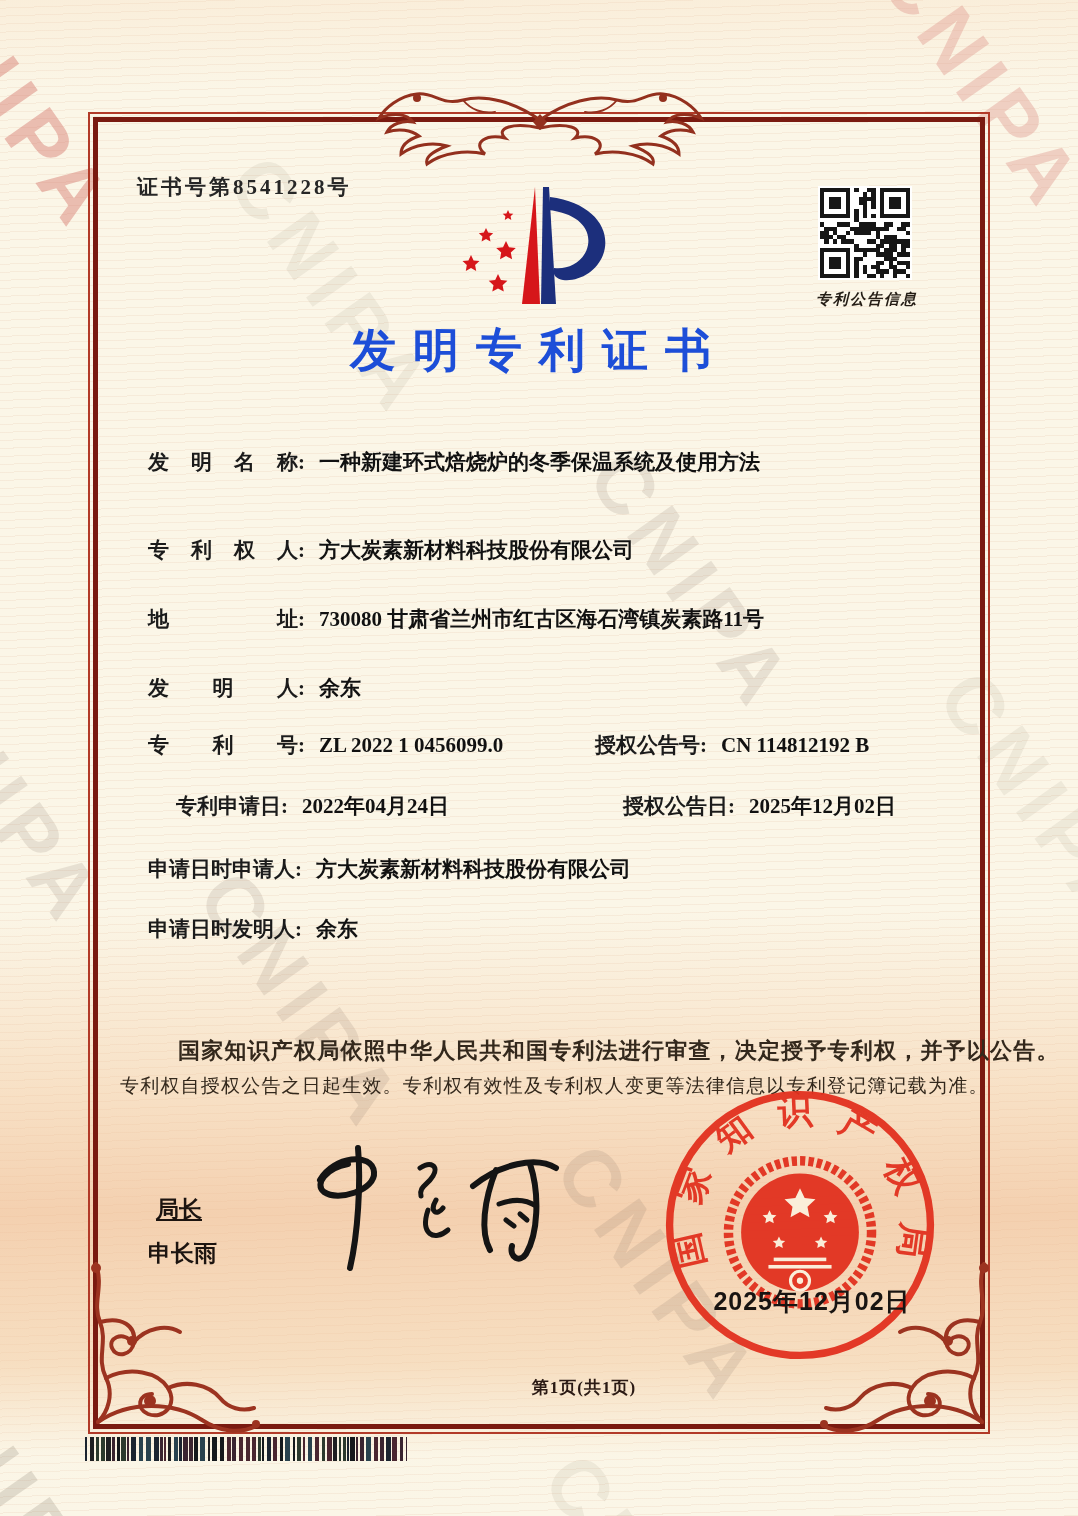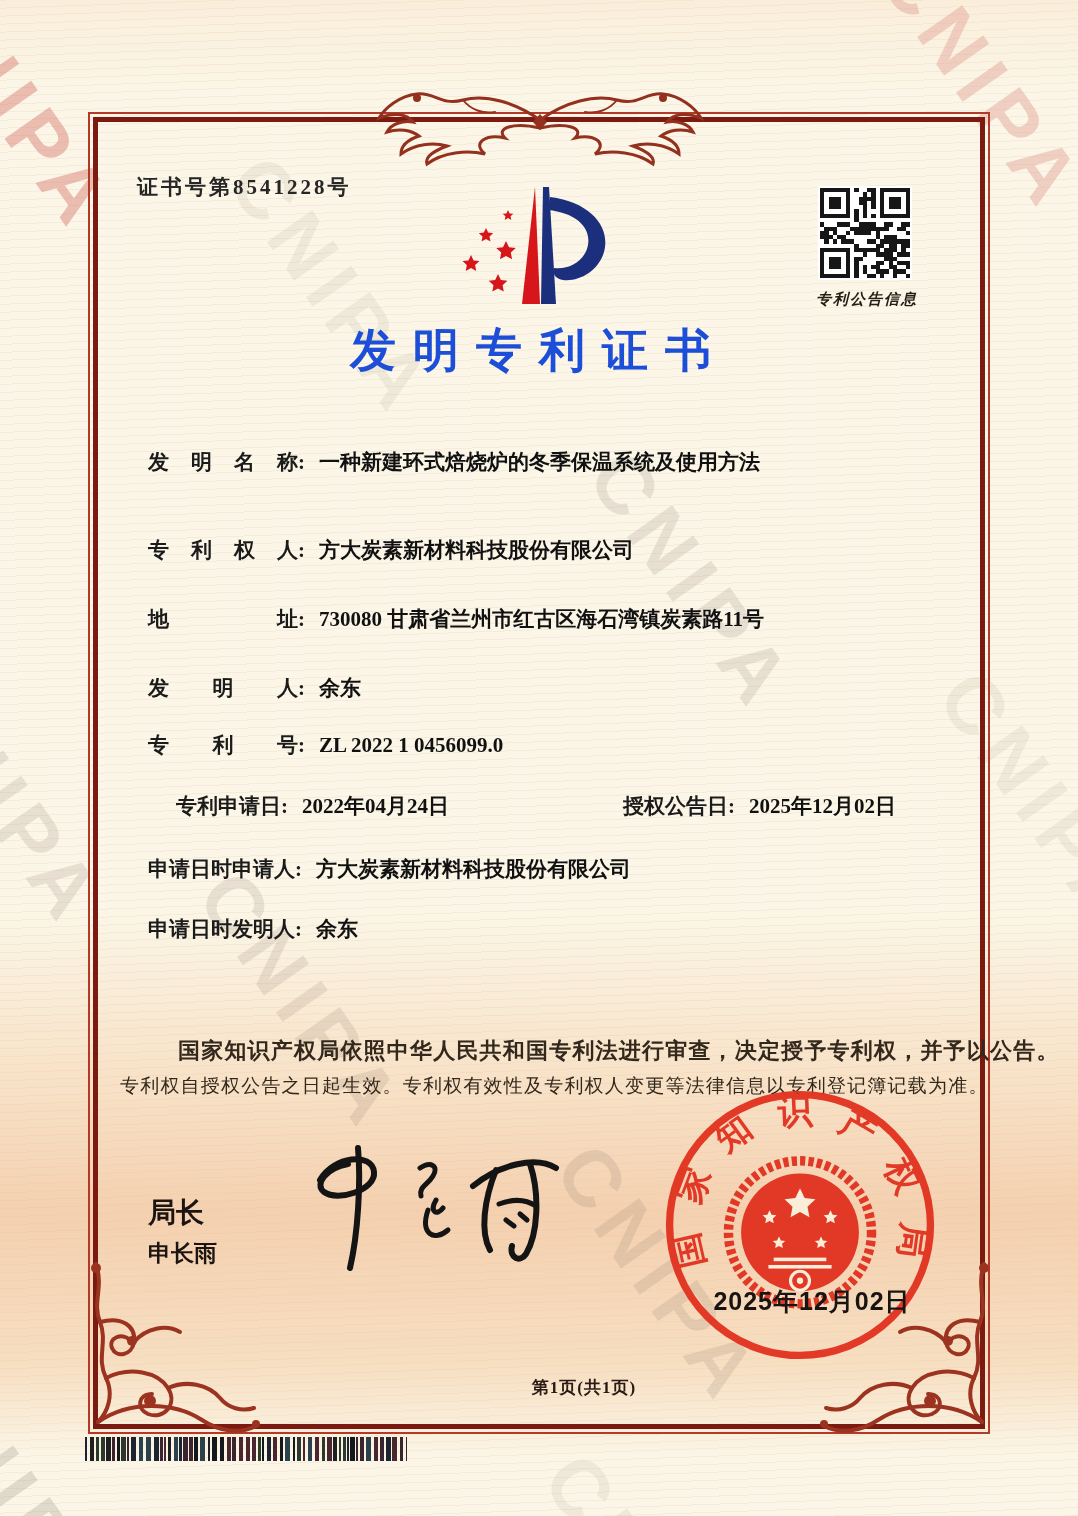--- a/index.html
+++ b/index.html
@@ -48,22 +48,22 @@
   .lbl.stretch{display:inline-block;width:150px;text-align:justify;text-align-last:justify;}
   .colon{font-weight:700;margin-right:14px;}
   .val{font-weight:600;color:#111;}
   .col2{position:absolute;left:595px;top:0;white-space:nowrap;}
   
   .legal1{position:absolute;left:178px;top:1036px;font-size:22px;font-weight:700;
       letter-spacing:1.2px;color:#33281c;}
   .legal2{position:absolute;left:120px;top:1073px;font-size:19px;font-weight:400;
       letter-spacing:1.2px;color:#33281c;}
   
-  .director-title{position:absolute;left:148px;top:1194px;font-size:28px;font-weight:700;
-      font-family:"Liberation Sans","DejaVu Sans",sans-serif;color:#1c1410;}
+  .director-title{position:absolute;left:156px;top:1194px;font-size:23px;font-weight:700;
+      font-family:"Liberation Sans","DejaVu Sans",sans-serif;color:#1c1410;text-decoration:underline;}
   .director-name{position:absolute;left:148px;top:1238px;font-size:23px;font-weight:700;
       font-family:"Liberation Sans","DejaVu Sans",sans-serif;color:#1c1410;}
   .signature{position:absolute;left:268px;top:1142px;}
   .seal{position:absolute;left:658px;top:1083px;}
   .seal-date{position:absolute;left:712px;top:1285px;width:200px;text-align:center;
       font-size:25px;font-weight:700;font-family:"Liberation Sans","DejaVu Sans",sans-serif;
       color:#181412;letter-spacing:1px;}
   .footer-page{position:absolute;left:0;top:1376px;width:100%;text-align:center;
       font-size:17px;font-weight:700;color:#2b1a14;letter-spacing:1px;margin-left:45px;}
   .barcode{position:absolute;left:85px;top:1437px;}
@@ -413,20 +413,23 @@
   <div class="row" style="top:605px;">
     <span class="lbl stretch">地址</span><span class="colon">:</span><span class="val">730080 甘肃省兰州市红古区海石湾镇炭素路11号</span>
   </div>
 
   <div class="row" style="top:674px;">
     <span class="lbl stretch">发明人</span><span class="colon">:</span><span class="val">余东</span>
   </div>
 
   <div class="row" style="top:731px;width:860px;">
     <span class="lbl stretch">专利号</span><span class="colon">:</span><span class="val">ZL 2022 1 0456099.0</span>
+    <span class="col2" style="left:447px;">
+      <span class="lbl">授权公告号</span><span class="colon">:</span><span class="val">CN 114812192 B</span>
+    </span>
   </div>
 
   <div class="row" style="top:792px;width:860px;margin-left:28px;">
     <span class="lbl">专利申请日</span><span class="colon">:</span><span class="val">2022年04月24日</span>
     <span class="col2" style="left:447px;">
       <span class="lbl">授权公告日</span><span class="colon">:</span><span class="val">2025年12月02日</span>
     </span>
   </div>
 
   <div class="row" style="top:855px;">

